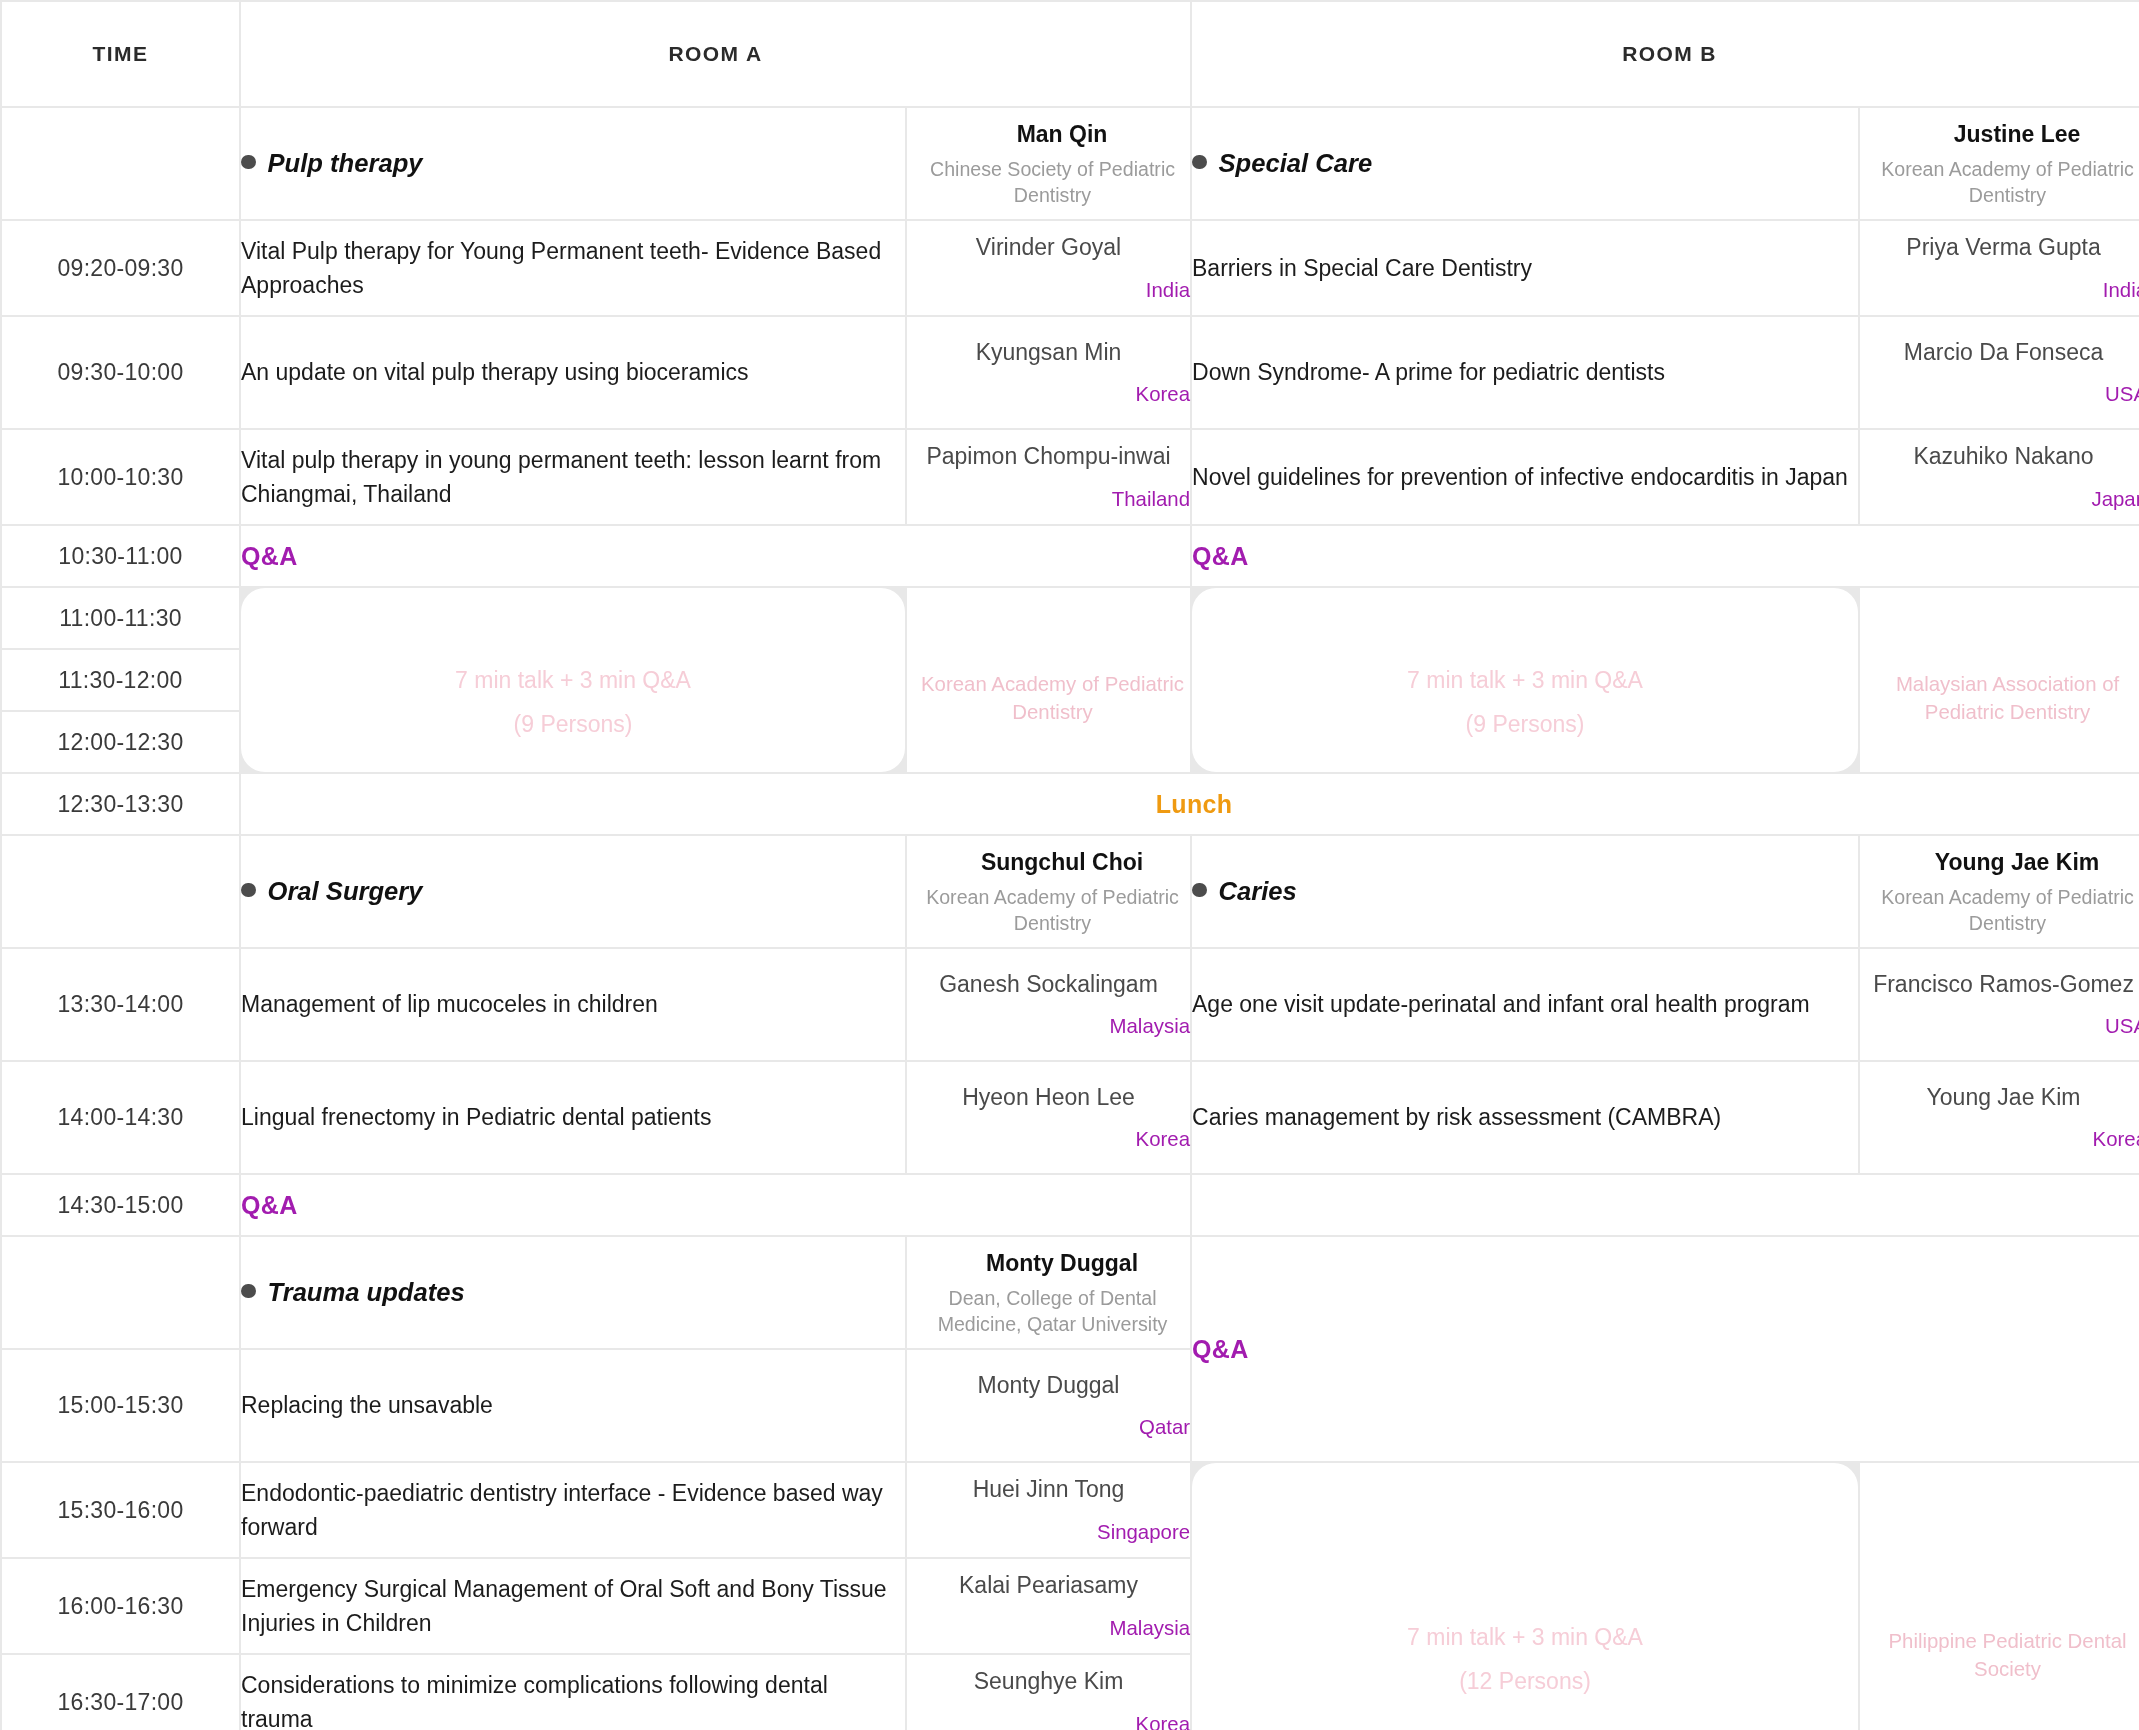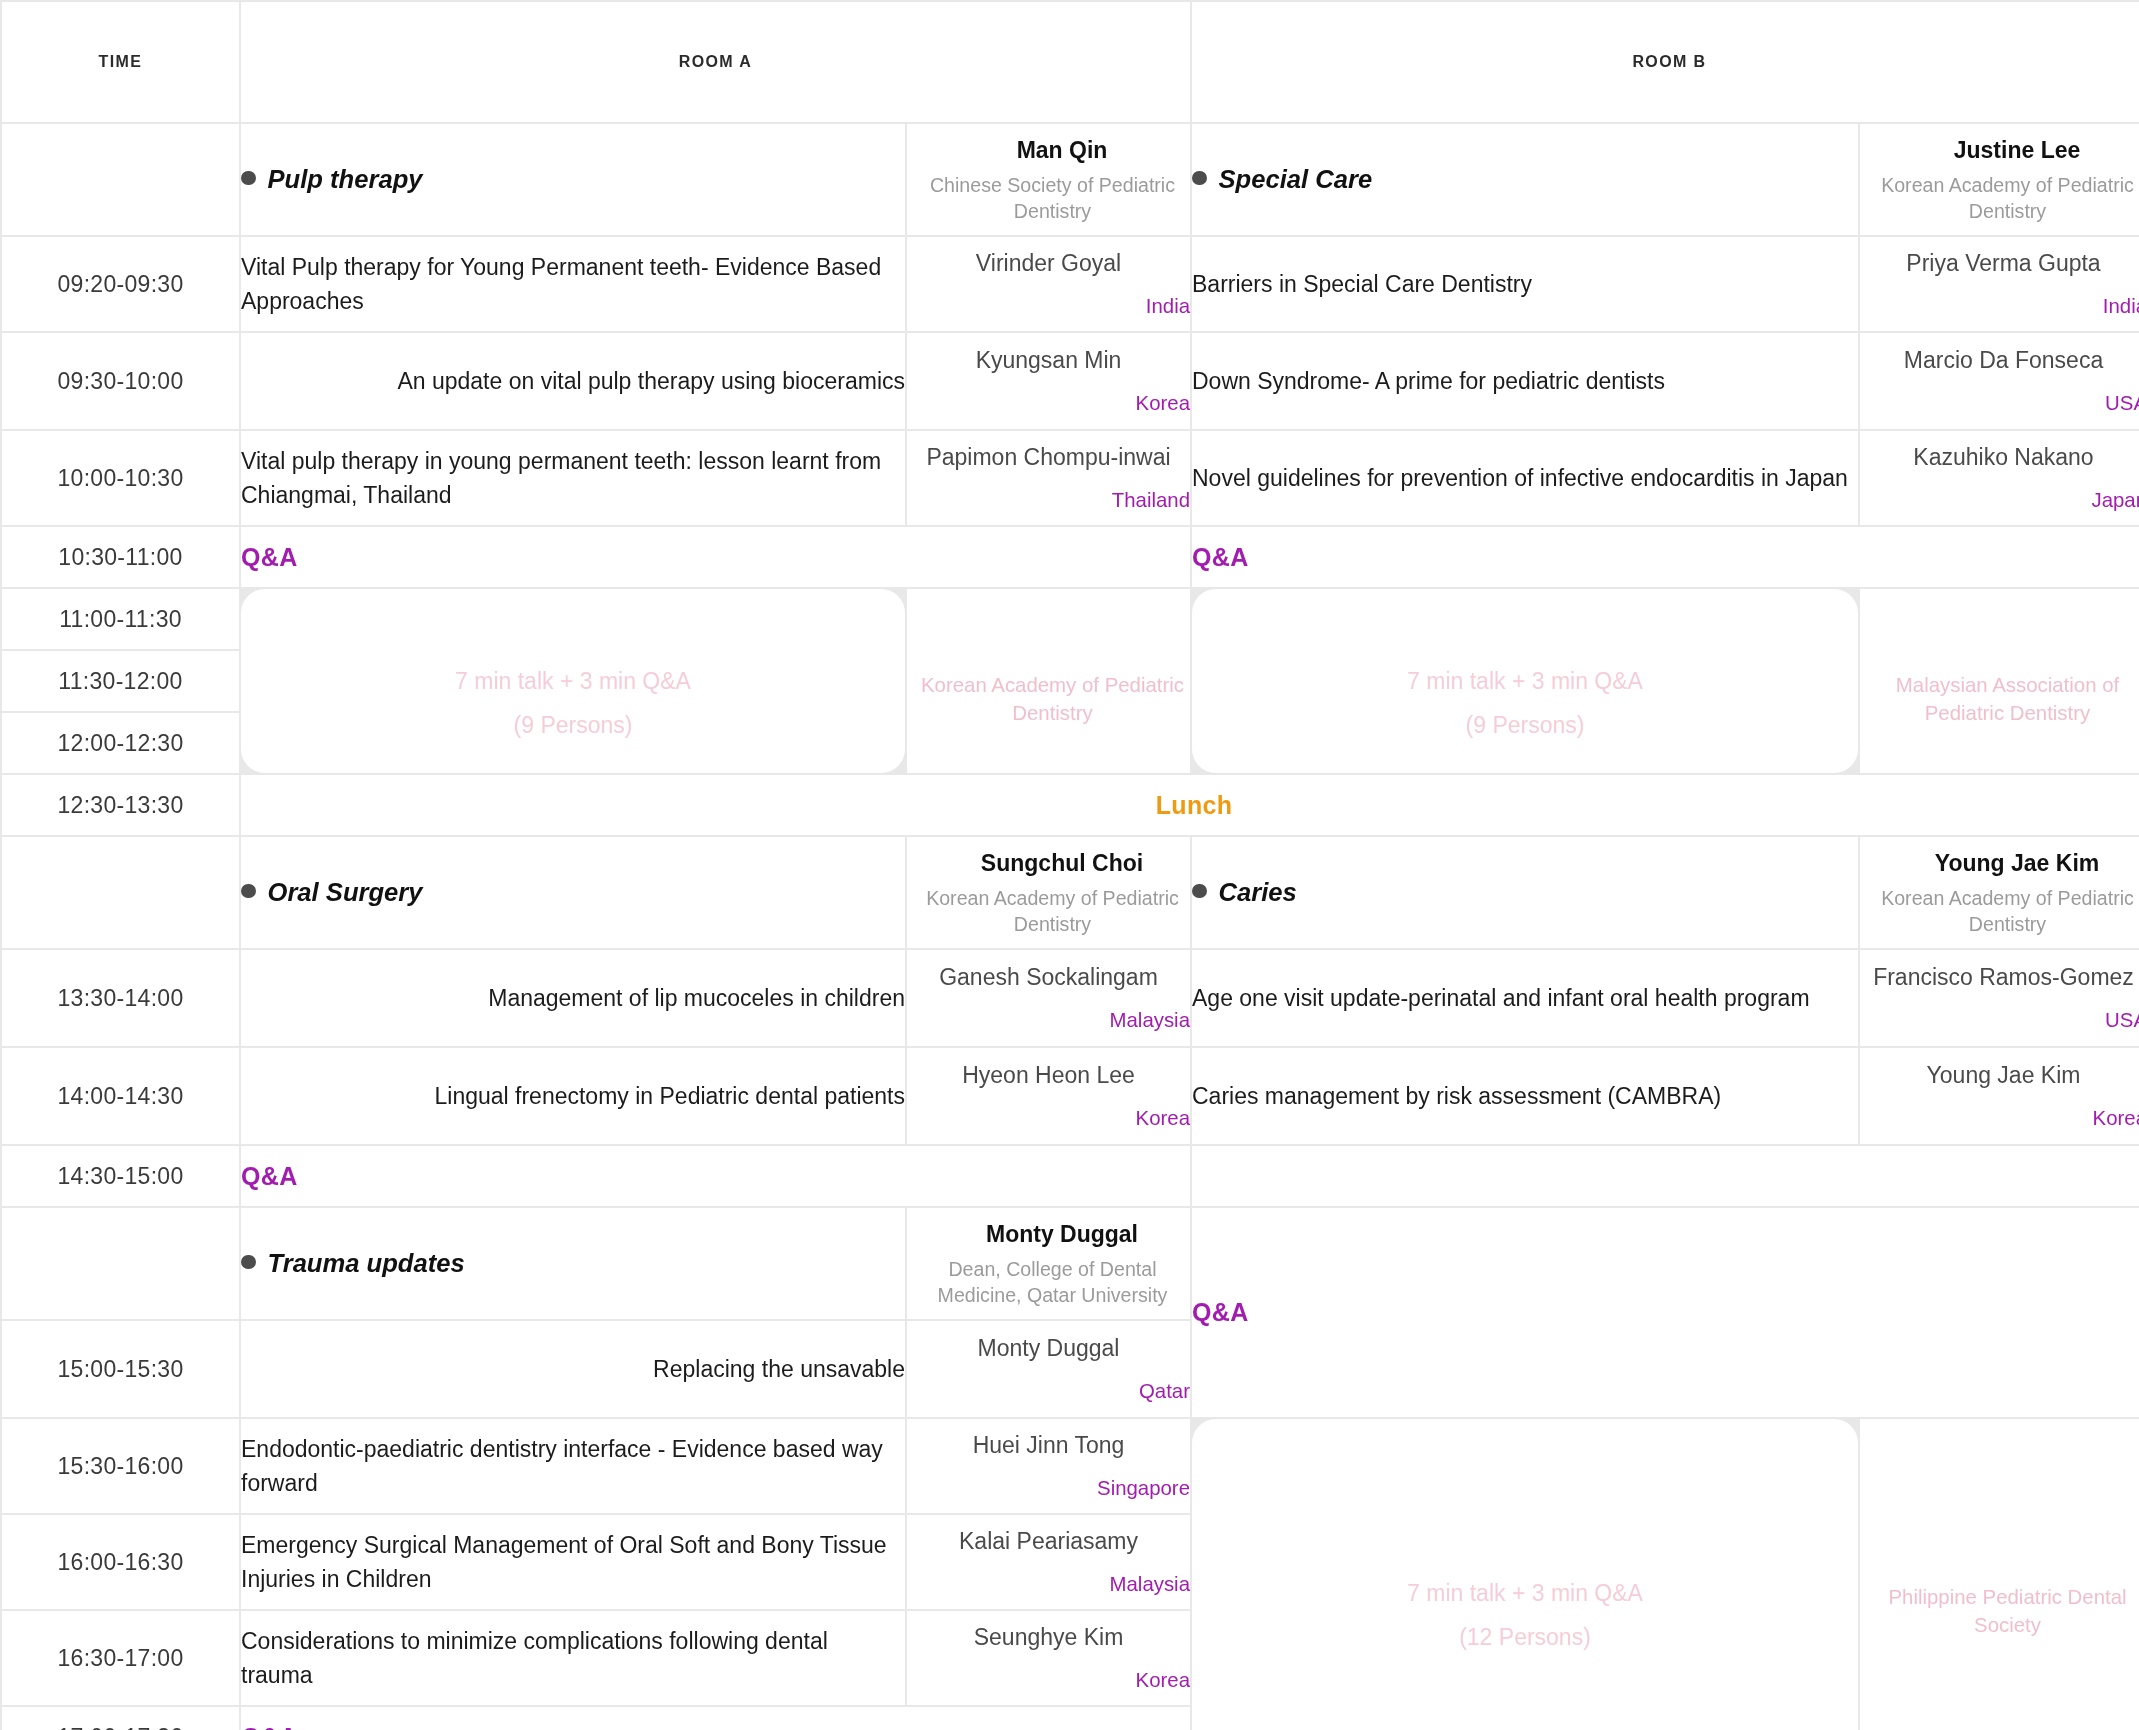--- a/index.html
+++ b/index.html
@@ -27,23 +27,23 @@
   }
   
   col.c-time  { width: 237px; }
   col.c-ttlA  { width: 664px; }
   col.c-spkA  { width: 283px; }
   col.c-ttlB  { width: 666px; }
   col.c-spkB  { width: 287px; }
 
   
   .hdr {
-    height: 120px;
-    text-align: center;
-    font-size: 16px;
+    height: 104px;
+    text-align: center;
+    font-size: 21px;
     font-weight: 700;
     letter-spacing: 1.4px;
     color: #2b2b2b;
   }
 
   
   .cell-time {
     text-align: center;
     font-size: 23px;
     color: #3a3a3a;
@@ -161,21 +161,21 @@
     text-align: center;
     color: #ffffff;
     padding: 13.6px 12px;
     line-height: 1.4;
   }
   .oral-chair .chair-name { color: #ffffff; font-weight: 700; font-size: 23px; }
   .oral-chair .chair-org  { color: #f0bfcb; font-size: 20.4px; margin-top: 5.1px; }
 
   
   .h-sess  { height: 111px; font-style: italic; }
-  .h-talk1 { height: 96px; text-align: right; }
+  .h-talk1 { height: 111px; }
   .h-talk2 { height: 94px; }
   .h-qa    { height: 60px;  }
   .h-slot  { height: 60px;  }
 </style>
 </head>
 <body>
 
 <table class="schedule">
   <colgroup>
     <col class="c-time">

